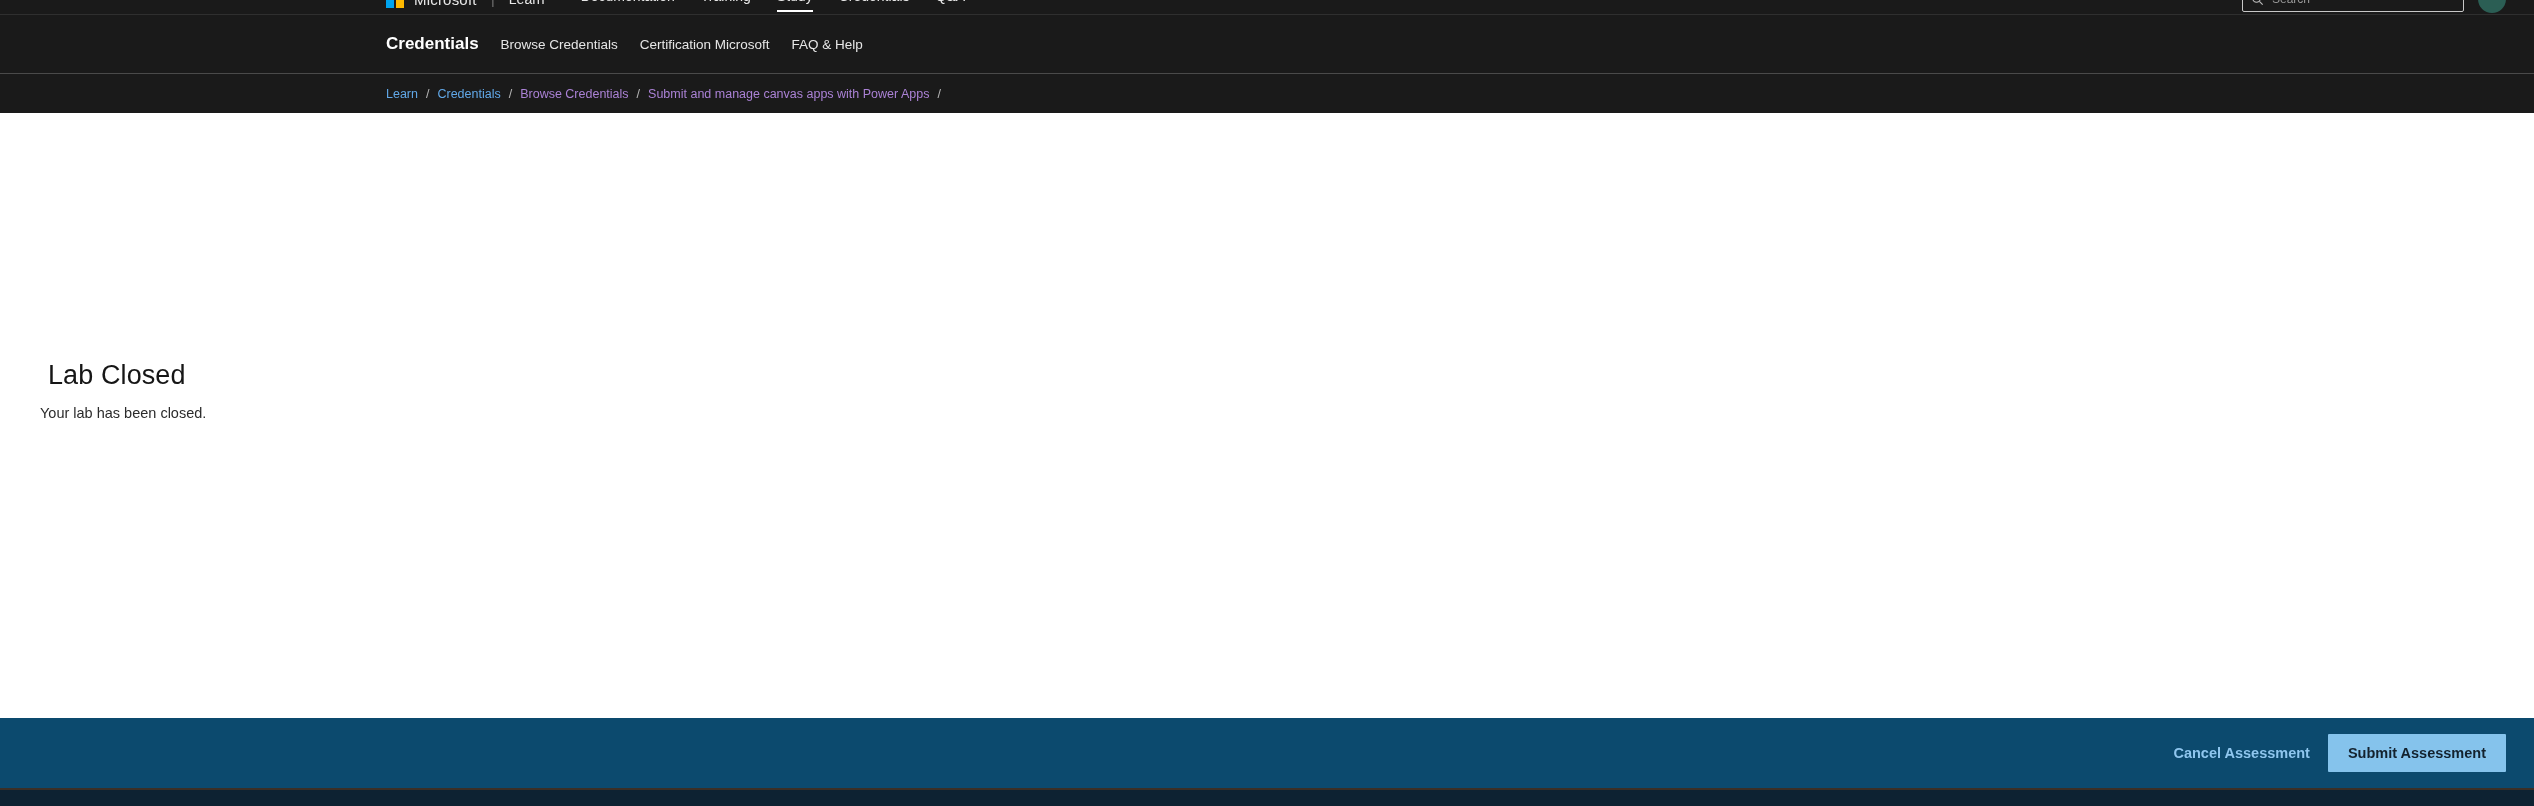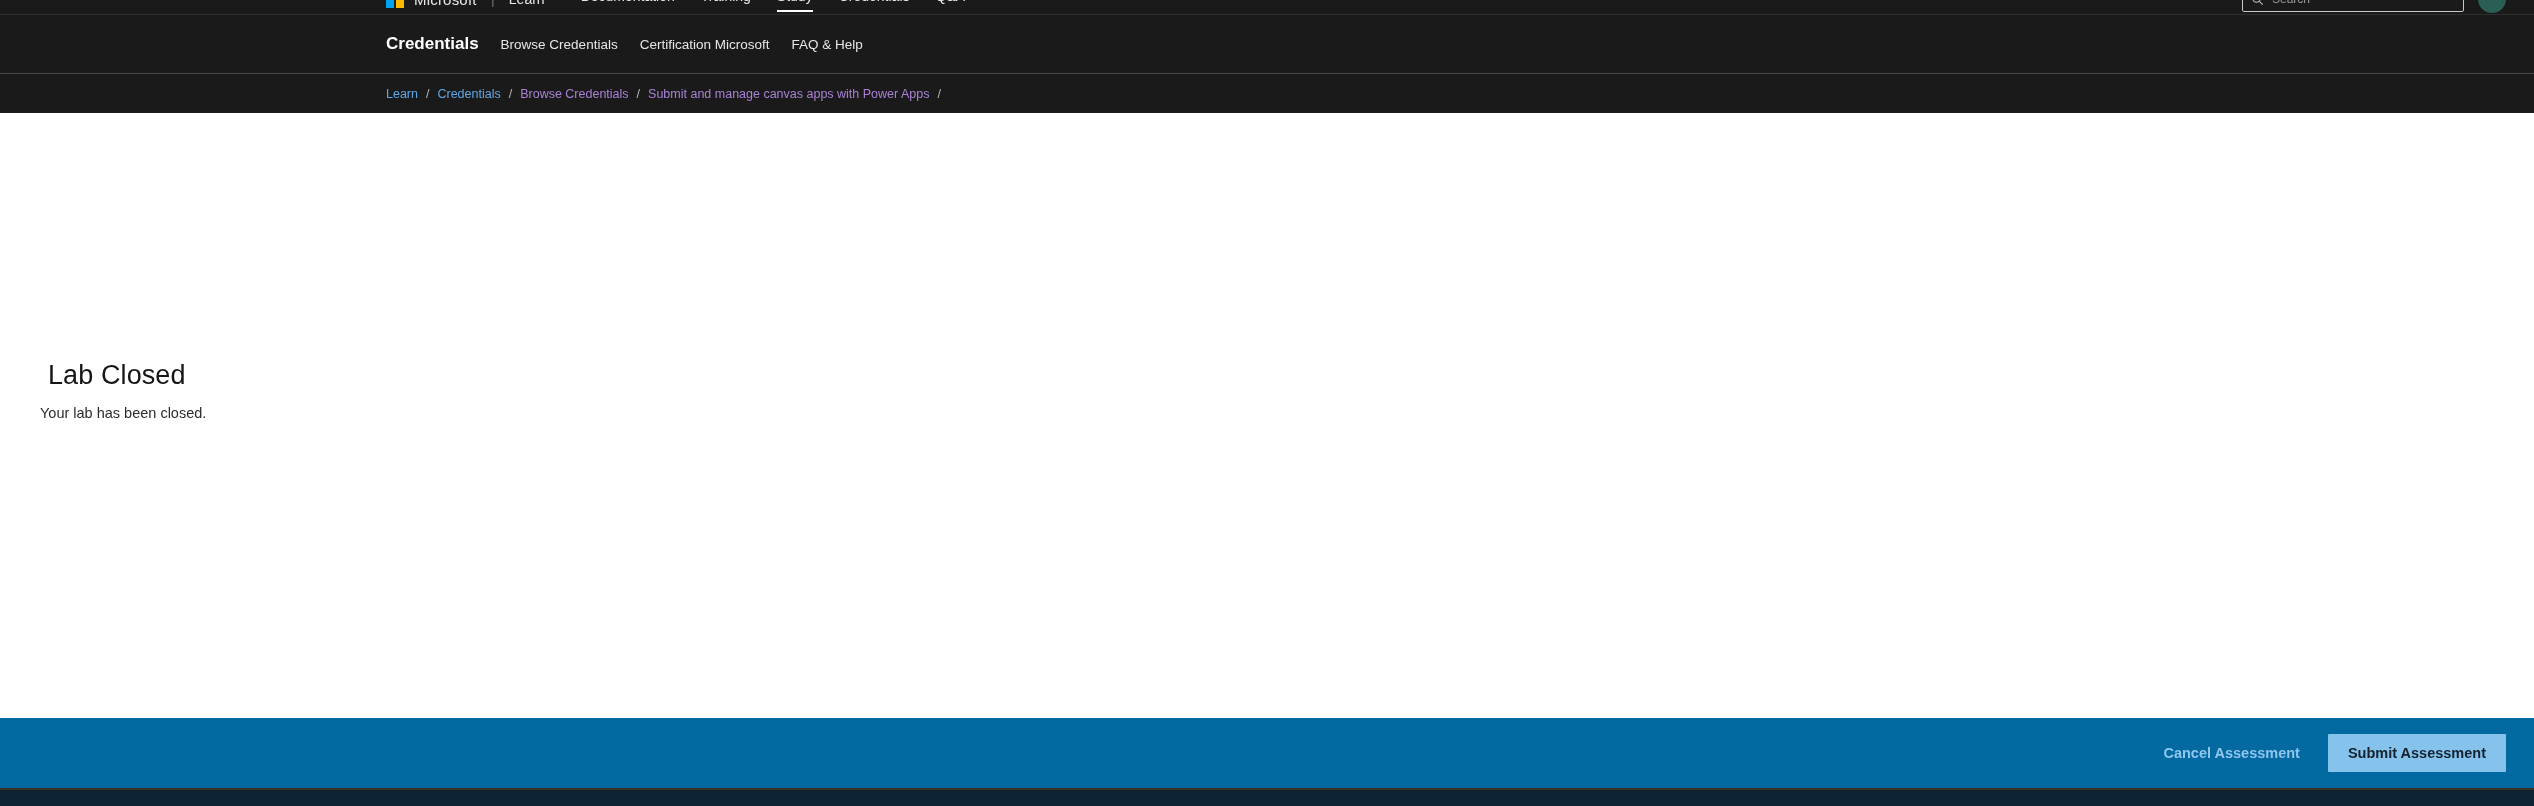--- a/index.html
+++ b/index.html
@@ -239,27 +239,27 @@
     color: #2b2b2b;
   }
 
   
   .footer-bar {
     position: absolute;
     left: 0;
     top: 718px;
     width: 2534px;
     height: 70px;
-    background: #0369a1;
+    background: #0c4a6e;
     display: flex;
     align-items: center;
     justify-content: flex-end;
     padding-right: 28px;
     box-sizing: border-box;
-    gap: 22px;
+    gap: 12px;
   }
   .btn-cancel {
     background: transparent;
     border: 0;
     color: #8fc6ee;
     font-family: inherit;
     font-size: 14.5px;
     font-weight: bold;
     cursor: pointer;
     padding: 10px 6px;

